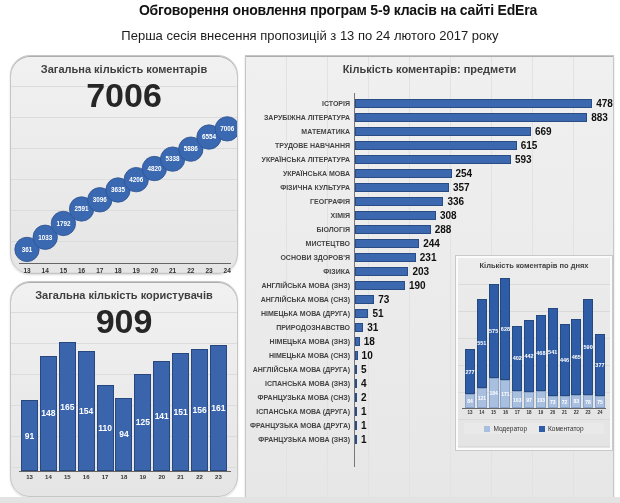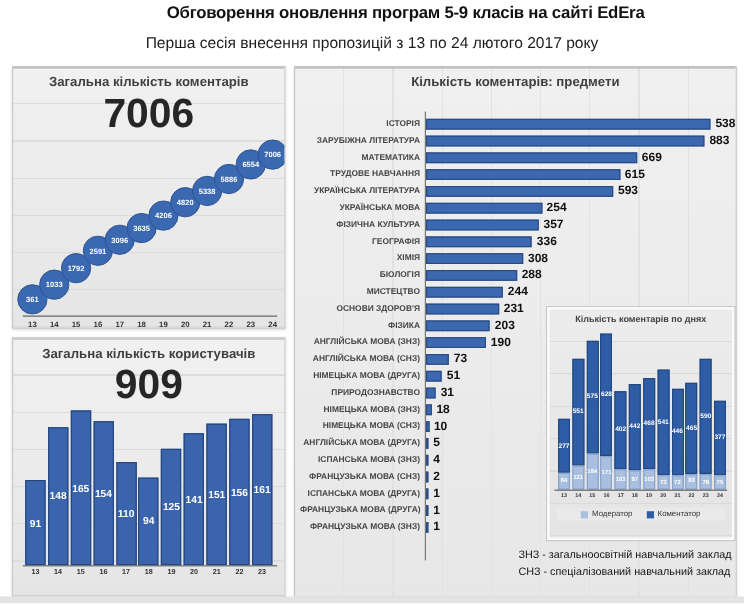--- a/index.html
+++ b/index.html
@@ -6,21 +6,21 @@
   #app{position:relative;width:620px;height:503px;background:#fff;overflow:hidden;
        font-family:"Liberation Sans", sans-serif;}
   .page-title{position:absolute;top:2px;left:0;width:620px;text-align:center;
        font-size:14px;font-weight:bold;color:#121212;letter-spacing:-0.2px;margin-left:28px;}
   .page-subtitle{position:absolute;top:28px;left:0;width:620px;text-align:center;
        font-size:13px;color:#1c1c1c;}
   .panel{position:absolute;box-sizing:border-box;border:1px solid #c6c6c6;
        box-shadow:inset 0 1px 0 #adadad, 0 1px 2px rgba(0,0,0,.15);}
   .panel-h{background:
        repeating-linear-gradient(to bottom, rgba(0,0,0,0) 0 30px, #dcdcdc 30px 31px),
-       linear-gradient(#f1f1f1,#e5e5e5);}
+       linear-gradient(#f1f1f1,#e5e5e5); border-radius: 20px;}
   .panel-v{background:
        repeating-linear-gradient(to right, rgba(0,0,0,0) 0 40px, #e2e2e2 40px 41px),
        linear-gradient(#f0f0f0,#e7e7e7);}
   #panel-a{left:10px;top:55px;width:228px;height:219px;}
   #panel-b{left:10px;top:281px;width:228px;height:216px;}
   #panel-c{left:245px;top:55px;width:369px;height:443px;}
   .panel-title{position:absolute;top:7px;left:0;right:0;text-align:center;
        font-size:11px;font-weight:bold;color:#3f3f3f;}
   .big-number{position:absolute;top:20px;left:0;right:0;text-align:center;
        font-size:34px;font-weight:bold;color:#262626;}
@@ -182,21 +182,21 @@
       </div>
   </div>
 
   <div id="panel-c" class="panel panel-v">
     <div class="panel-title">Кількість коментарів: предмети</div>
     <div id="subject-axis"></div>
     <div id="subject-rows">
         <div class="srow">
           <div class="slabel">ІСТОРІЯ</div>
           <div class="sbar" style="width: 237.2px;"></div>
-          <div class="sval">538</div>
+          <div class="sval">478</div>
         </div>
         <div class="srow">
           <div class="slabel">ЗАРУБІЖНА ЛІТЕРАТУРА</div>
           <div class="sbar" style="width: 232.2px;"></div>
           <div class="sval">883</div>
         </div>
         <div class="srow">
           <div class="slabel">МАТЕМАТИКА</div>
           <div class="sbar" style="width: 175.9px;"></div>
           <div class="sval">669</div>
@@ -433,20 +433,16 @@
             <span class="lg-sq" style="background: rgb(169, 191, 223);"></span>
             <span>Модератор</span>
           </div>
           <div class="lg-item">
             <span class="lg-sq" style="background: rgb(46, 92, 166);"></span>
             <span>Коментатор</span>
           </div>
         </div>
     </div>
 
-    <div id="footnotes">
-      <div>ЗНЗ - загальноосвітній навчальний заклад</div>
-      <div>СНЗ - спеціалізований навчальний заклад</div>
-    </div>
   </div>
 
   <div id="bottom-strip"></div>
 </div>
 
 </body></html>

